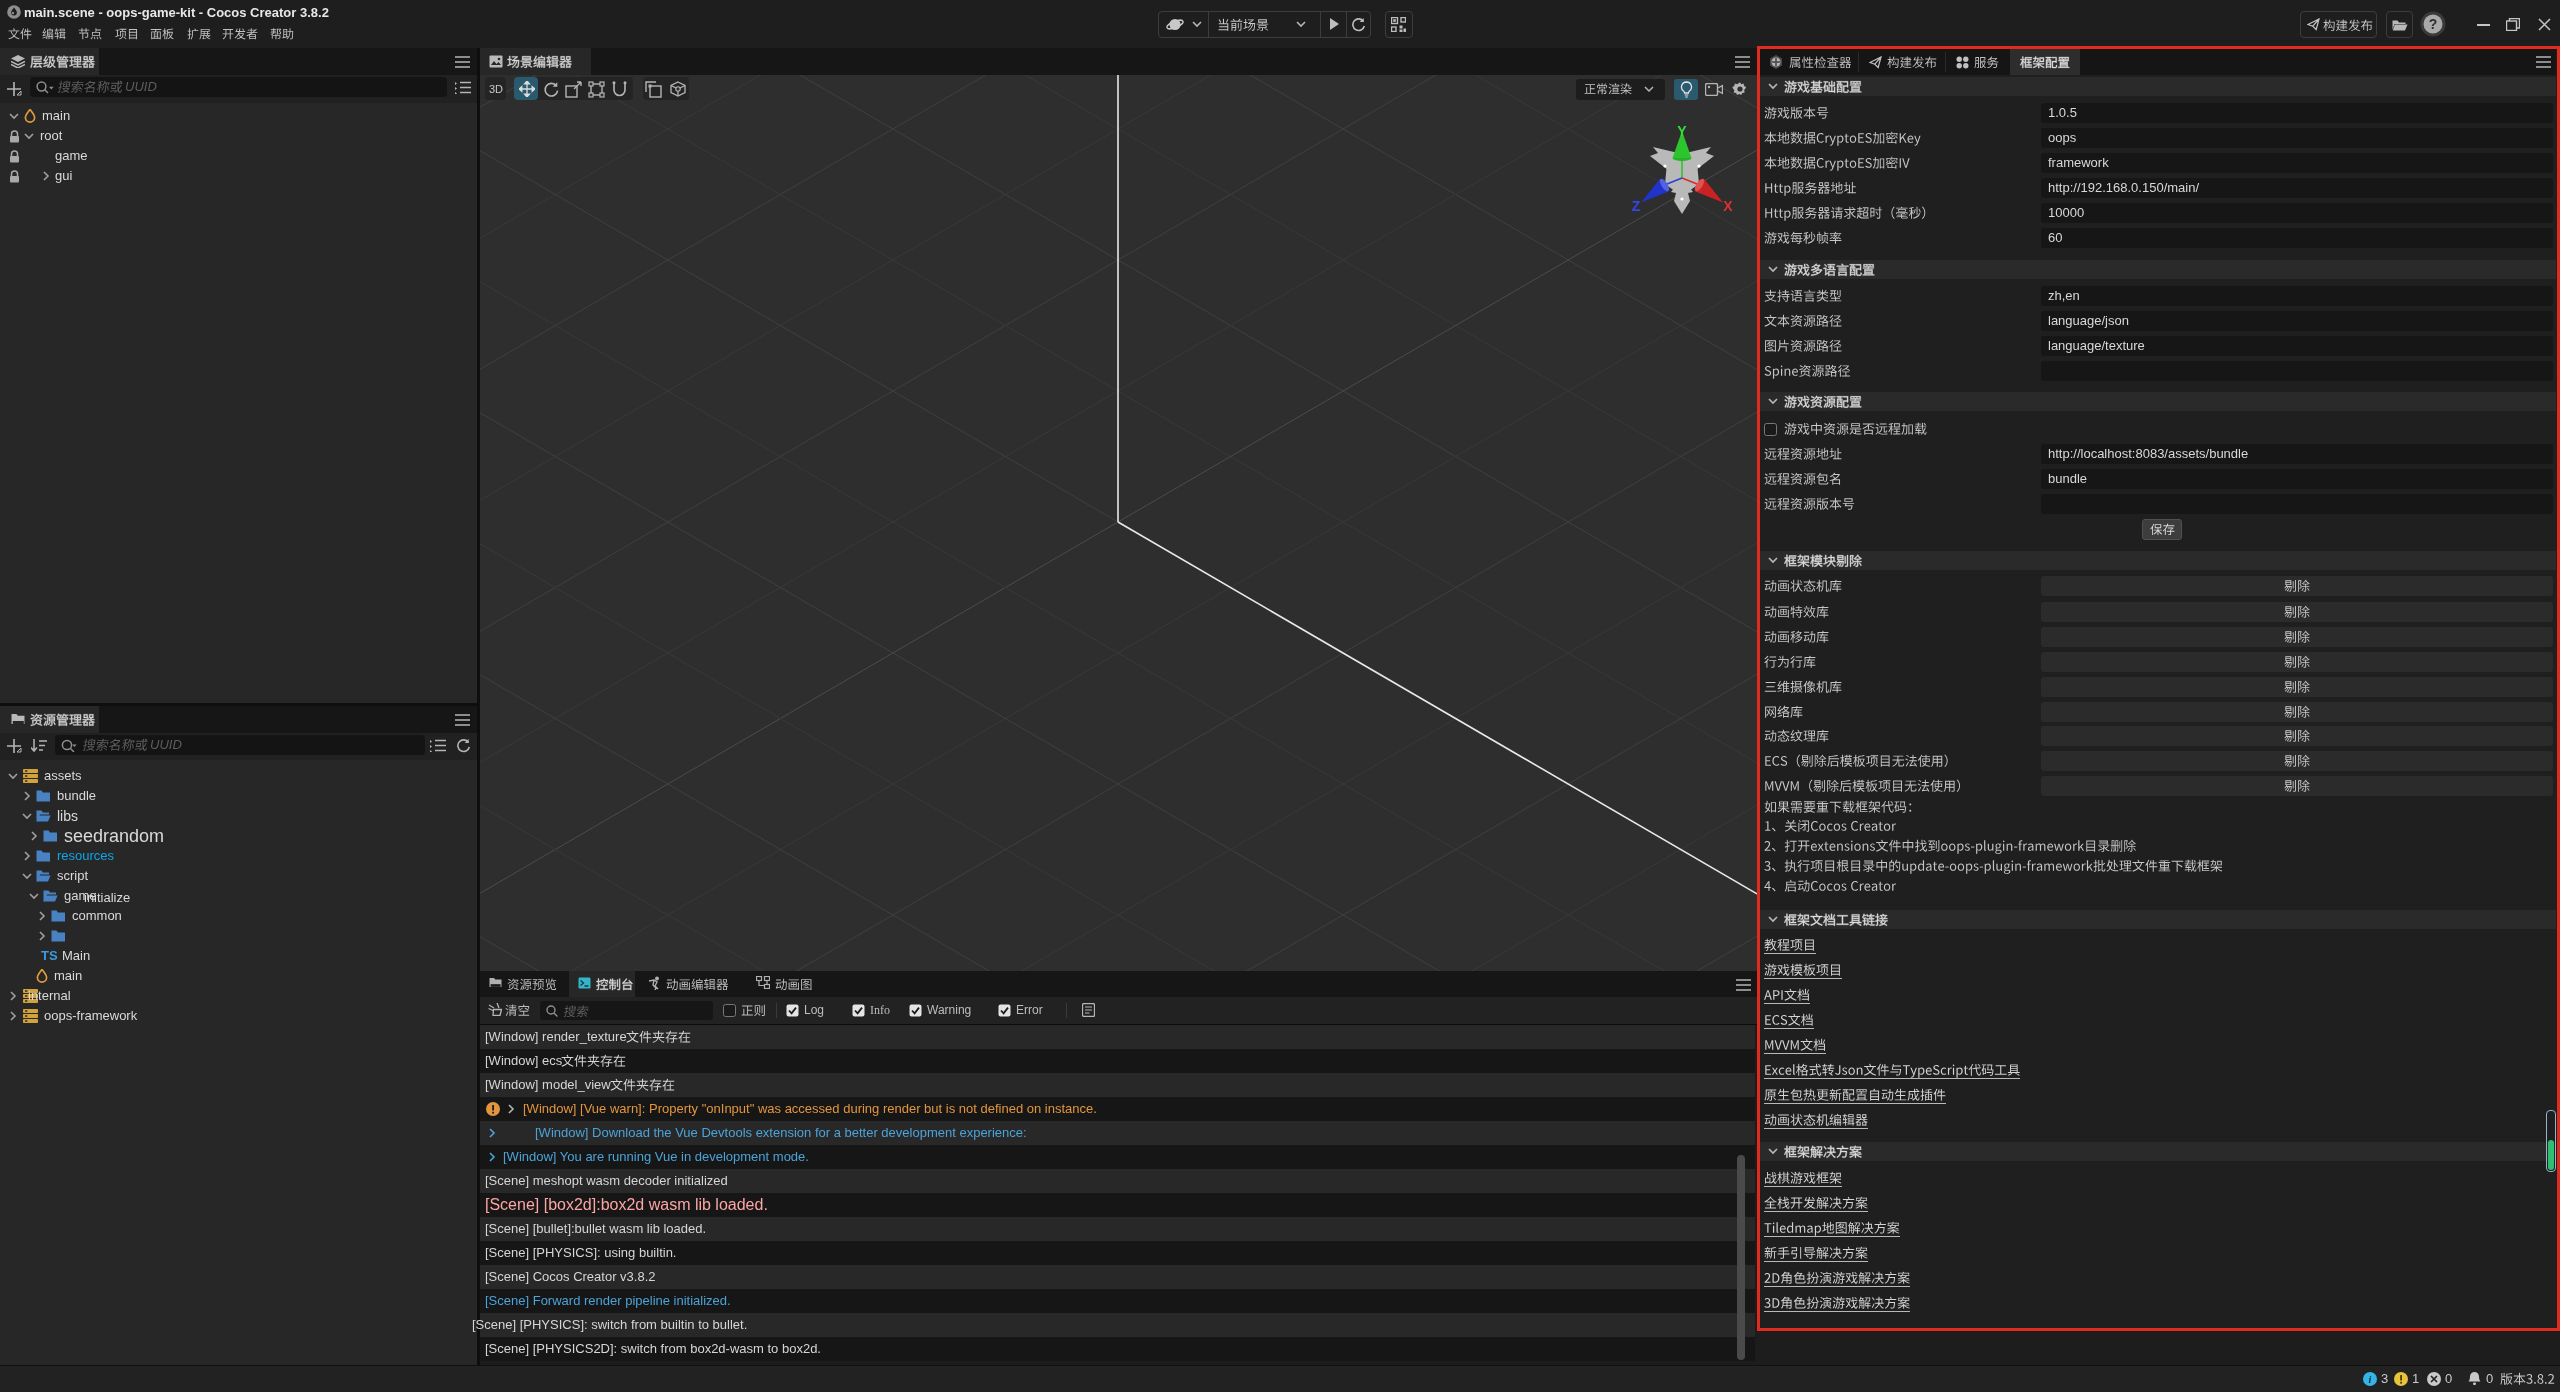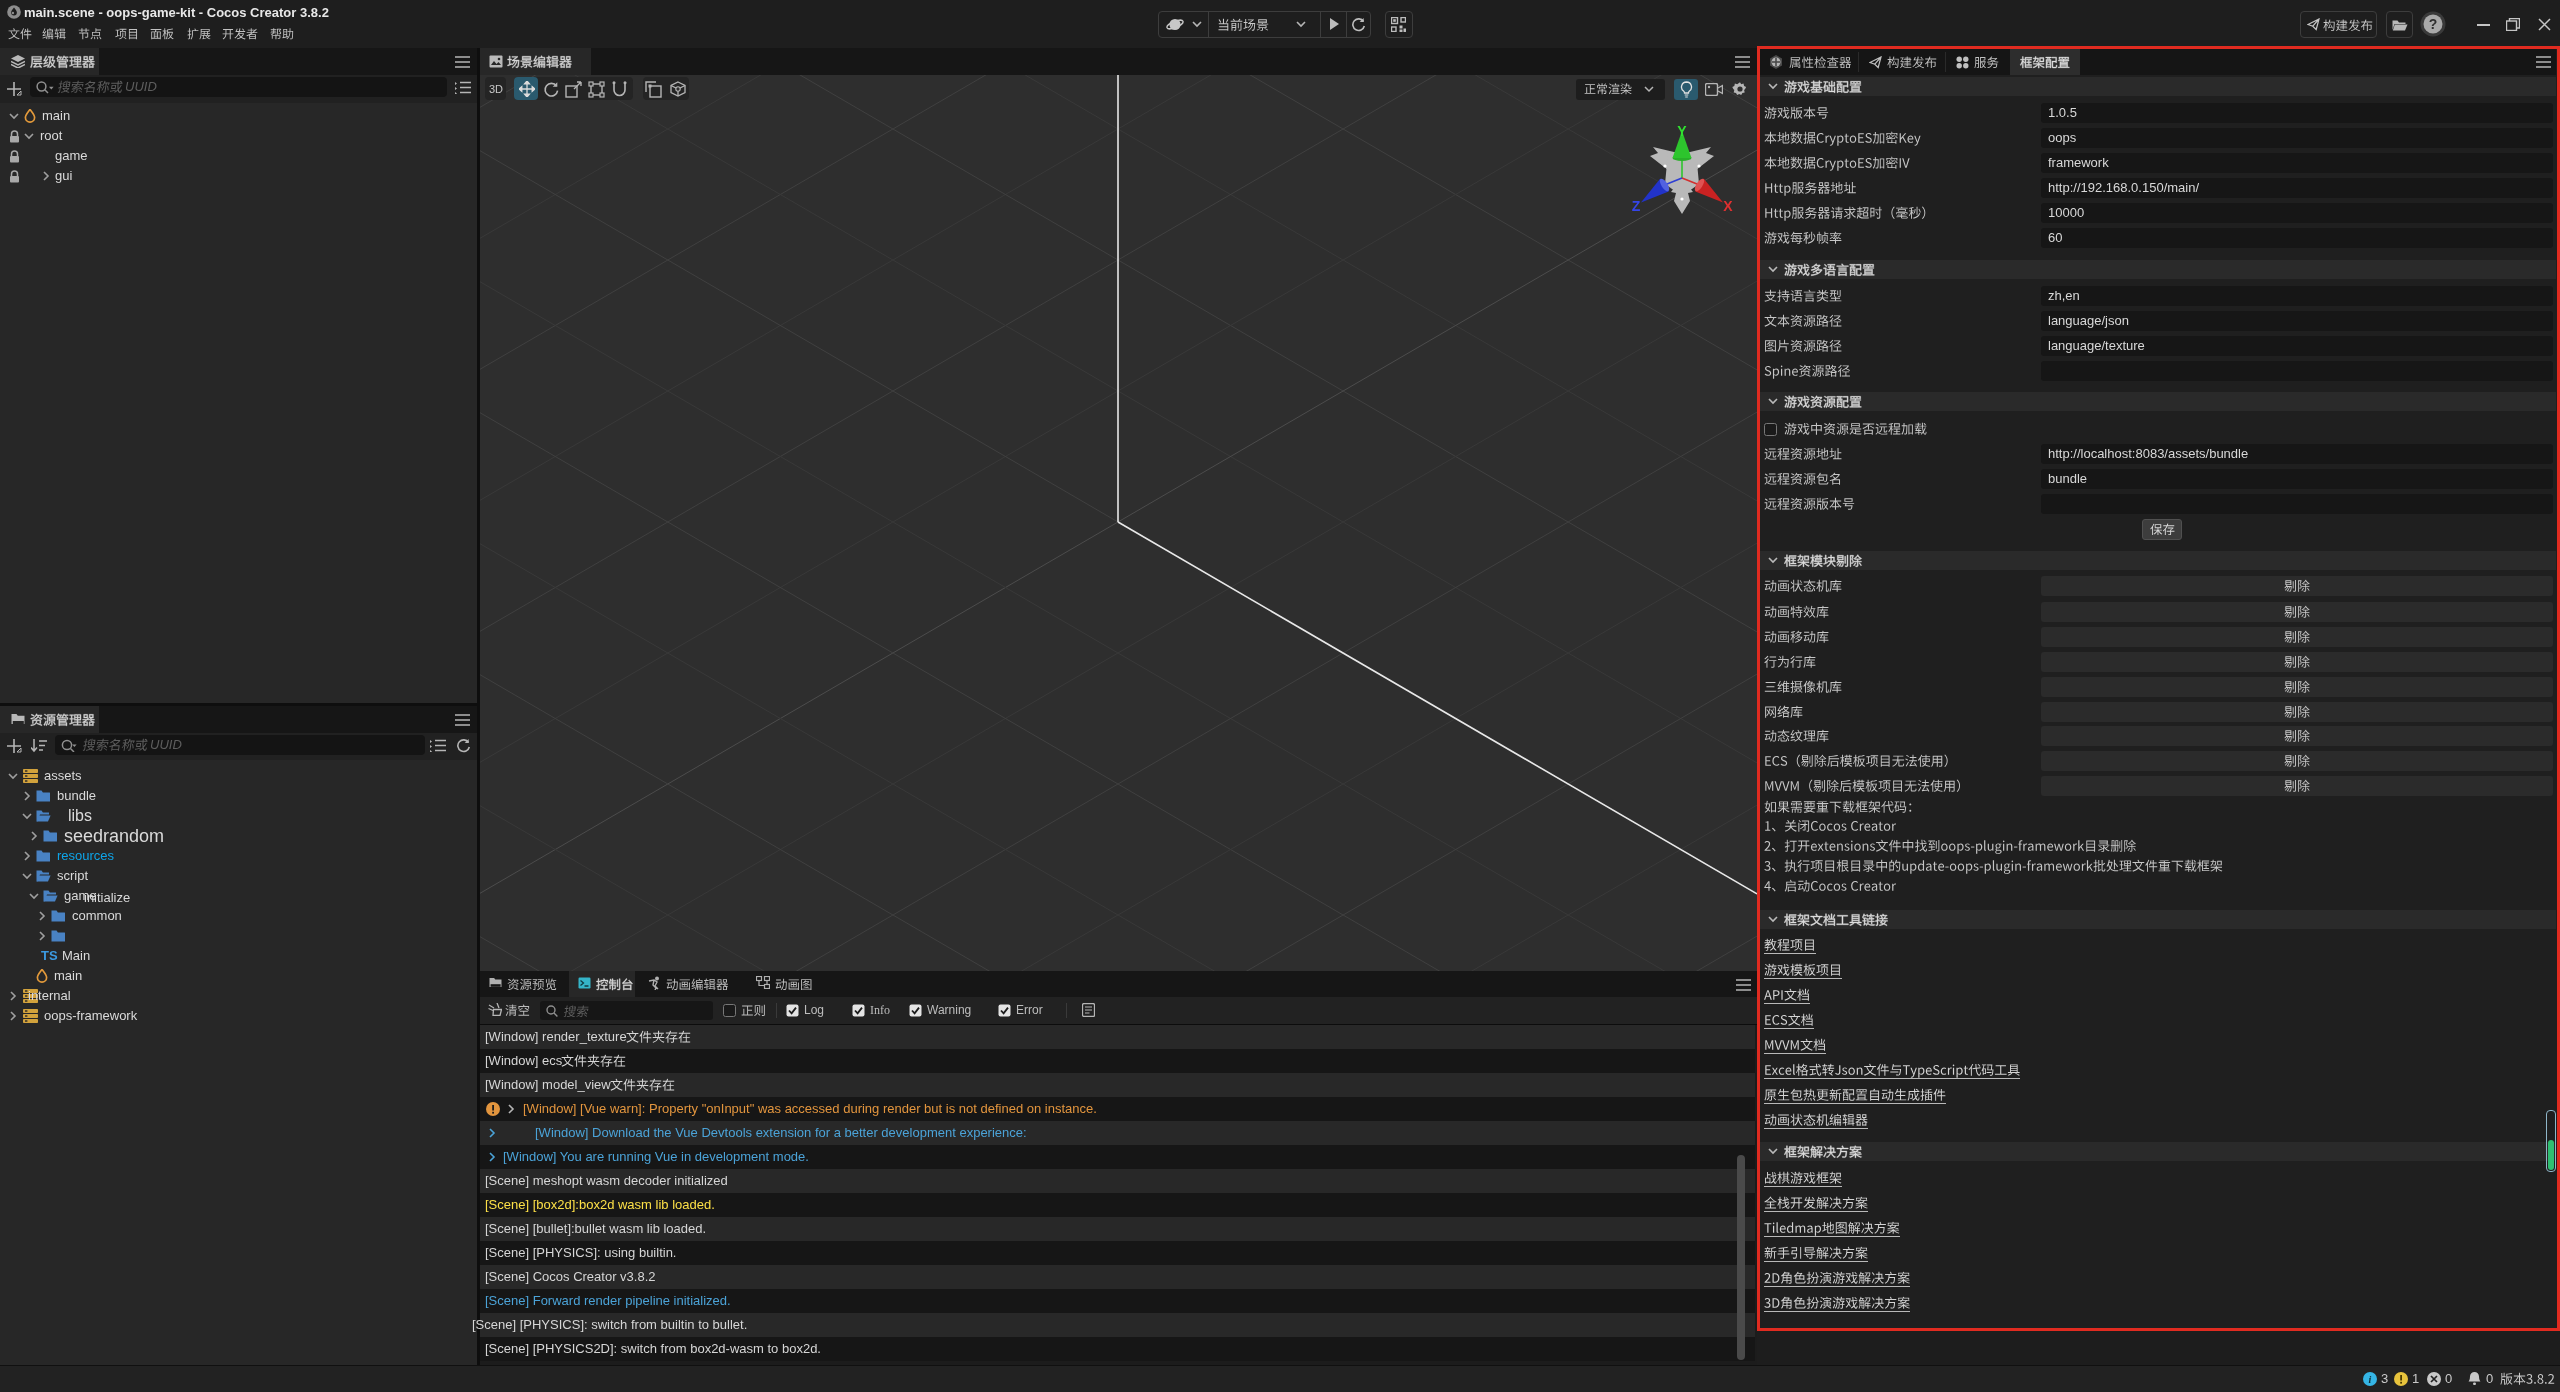--- a/index.html
+++ b/index.html
@@ -508,21 +508,21 @@
     <path d="M0.5 0.5h5l1.4 2h6.6a0.6 0.6 0 0 1 0.6 0.6V11a0.6 0.6 0 0 1-0.6 0.6H0.5z" fill="#4982c3"></path>
   </svg>
 <div class="x" style="left:57.0px;top:786.0px;font-size:13px;line-height:20px;color:#dadada;font-family:'Liberation Sans', sans-serif;">bundle</div>
 <svg class="x" style="left:22px;top:813px" width="10" height="7" viewBox="0 0 10 7">
     <path d="M1 1l4 4 4-4" stroke="#9f9f9f" stroke-width="1.6" fill="none"></path>
   </svg>
 <svg class="x" style="left:36px;top:810px" width="15" height="12" viewBox="0 0 15 12">
     <path d="M0.5 0.5h5l1.4 2h6.1V4.5h-9L1.5 11.5h-1z" fill="#4982c3"></path>
     <path d="M2.6 5.5h12L12 11.5H0.8z" fill="#4982c3"></path>
   </svg>
-<div class="x" style="left:57.0px;top:806.0px;font-size:16px;line-height:20px;color:#dadada;font-family:'Liberation Sans', sans-serif;margin-left:11px;">libs</div>
+<div class="x" style="left:57.0px;top:806.0px;font-size:14px;line-height:20px;color:#dadada;font-family:'Liberation Sans', sans-serif;">libs</div>
 <svg class="x" style="left:31px;top:831px" width="7" height="10" viewBox="0 0 7 10">
     <path d="M1 1l4 4-4 4" stroke="#9f9f9f" stroke-width="1.6" fill="none"></path>
   </svg>
 <svg class="x" style="left:43px;top:830px" width="14" height="12" viewBox="0 0 14 12">
     <path d="M0.5 0.5h5l1.4 2h6.6a0.6 0.6 0 0 1 0.6 0.6V11a0.6 0.6 0 0 1-0.6 0.6H0.5z" fill="#4982c3"></path>
   </svg>
 <div class="x" style="left:64.0px;top:826.0px;font-size:18px;line-height:20px;color:#dadada;font-family:'Liberation Sans', sans-serif;">seedrandom</div>
 <svg class="x" style="left:24px;top:851px" width="7" height="10" viewBox="0 0 7 10">
     <path d="M1 1l4 4-4 4" stroke="#9f9f9f" stroke-width="1.6" fill="none"></path>
   </svg>
@@ -900,21 +900,21 @@
   </svg>
 <div class="x" style="left:503.0px;top:1123.0px;font-size:13px;line-height:20px;color:#4ba3d8;font-family:'Liberation Sans', sans-serif;padding-left:32px;">[Window] Download the Vue Devtools extension for a better development experience:</div>
 <div class="x" style="left:480px;top:1145px;width:1275px;height:24px;background:#161616;"></div>
 <svg class="x" style="left:489px;top:1152px" width="7" height="10" viewBox="0 0 7 10">
     <path d="M1 1l4 4-4 4" stroke="#4ba3d8" stroke-width="1.6" fill="none"></path>
   </svg>
 <div class="x" style="left:503.0px;top:1147.0px;font-size:13px;line-height:20px;color:#4ba3d8;font-family:'Liberation Sans', sans-serif;">[Window] You are running Vue in development mode.</div>
 <div class="x" style="left:480px;top:1169px;width:1275px;height:24px;background:#282828;"></div>
 <div class="x" style="left:485.0px;top:1171.0px;font-size:13px;line-height:20px;color:#d6d6d6;font-family:'Liberation Sans', sans-serif;">[Scene] meshopt wasm decoder initialized</div>
 <div class="x" style="left:480px;top:1193px;width:1275px;height:24px;background:#161616;"></div>
-<div class="x" style="left:485.0px;top:1195.0px;font-size:13px;line-height:20px;color:#fde047;font-family:'Liberation Sans', sans-serif;">[Scene] [box2d]:box2d wasm lib loaded.</div>
+<div class="x" style="left:485.0px;top:1195.0px;font-size:16px;line-height:20px;color:#fca5a5;font-family:'Liberation Sans', sans-serif;">[Scene] [box2d]:box2d wasm lib loaded.</div>
 <div class="x" style="left:480px;top:1217px;width:1275px;height:24px;background:#282828;"></div>
 <div class="x" style="left:485.0px;top:1219.0px;font-size:13px;line-height:20px;color:#d6d6d6;font-family:'Liberation Sans', sans-serif;">[Scene] [bullet]:bullet wasm lib loaded.</div>
 <div class="x" style="left:480px;top:1241px;width:1275px;height:24px;background:#161616;"></div>
 <div class="x" style="left:485.0px;top:1243.0px;font-size:13px;line-height:20px;color:#d6d6d6;font-family:'Liberation Sans', sans-serif;">[Scene] [PHYSICS]: using builtin.</div>
 <div class="x" style="left:480px;top:1265px;width:1275px;height:24px;background:#282828;"></div>
 <div class="x" style="left:485.0px;top:1267.0px;font-size:13px;line-height:20px;color:#d6d6d6;font-family:'Liberation Sans', sans-serif;">[Scene] Cocos Creator v3.8.2</div>
 <div class="x" style="left:480px;top:1289px;width:1275px;height:24px;background:#161616;"></div>
 <div class="x" style="left:485.0px;top:1291.0px;font-size:13px;line-height:20px;color:#4ba3d8;font-family:'Liberation Sans', sans-serif;">[Scene] Forward render pipeline initialized.</div>
 <div class="x" style="left:480px;top:1313px;width:1275px;height:24px;background:#282828;"></div>
 <div class="x" style="left:472px;top:1315.0px;font-size:13px;line-height:20px;color:#d6d6d6;font-family:'Liberation Sans', sans-serif;">[Scene] [PHYSICS]: switch from builtin to bullet.</div>

